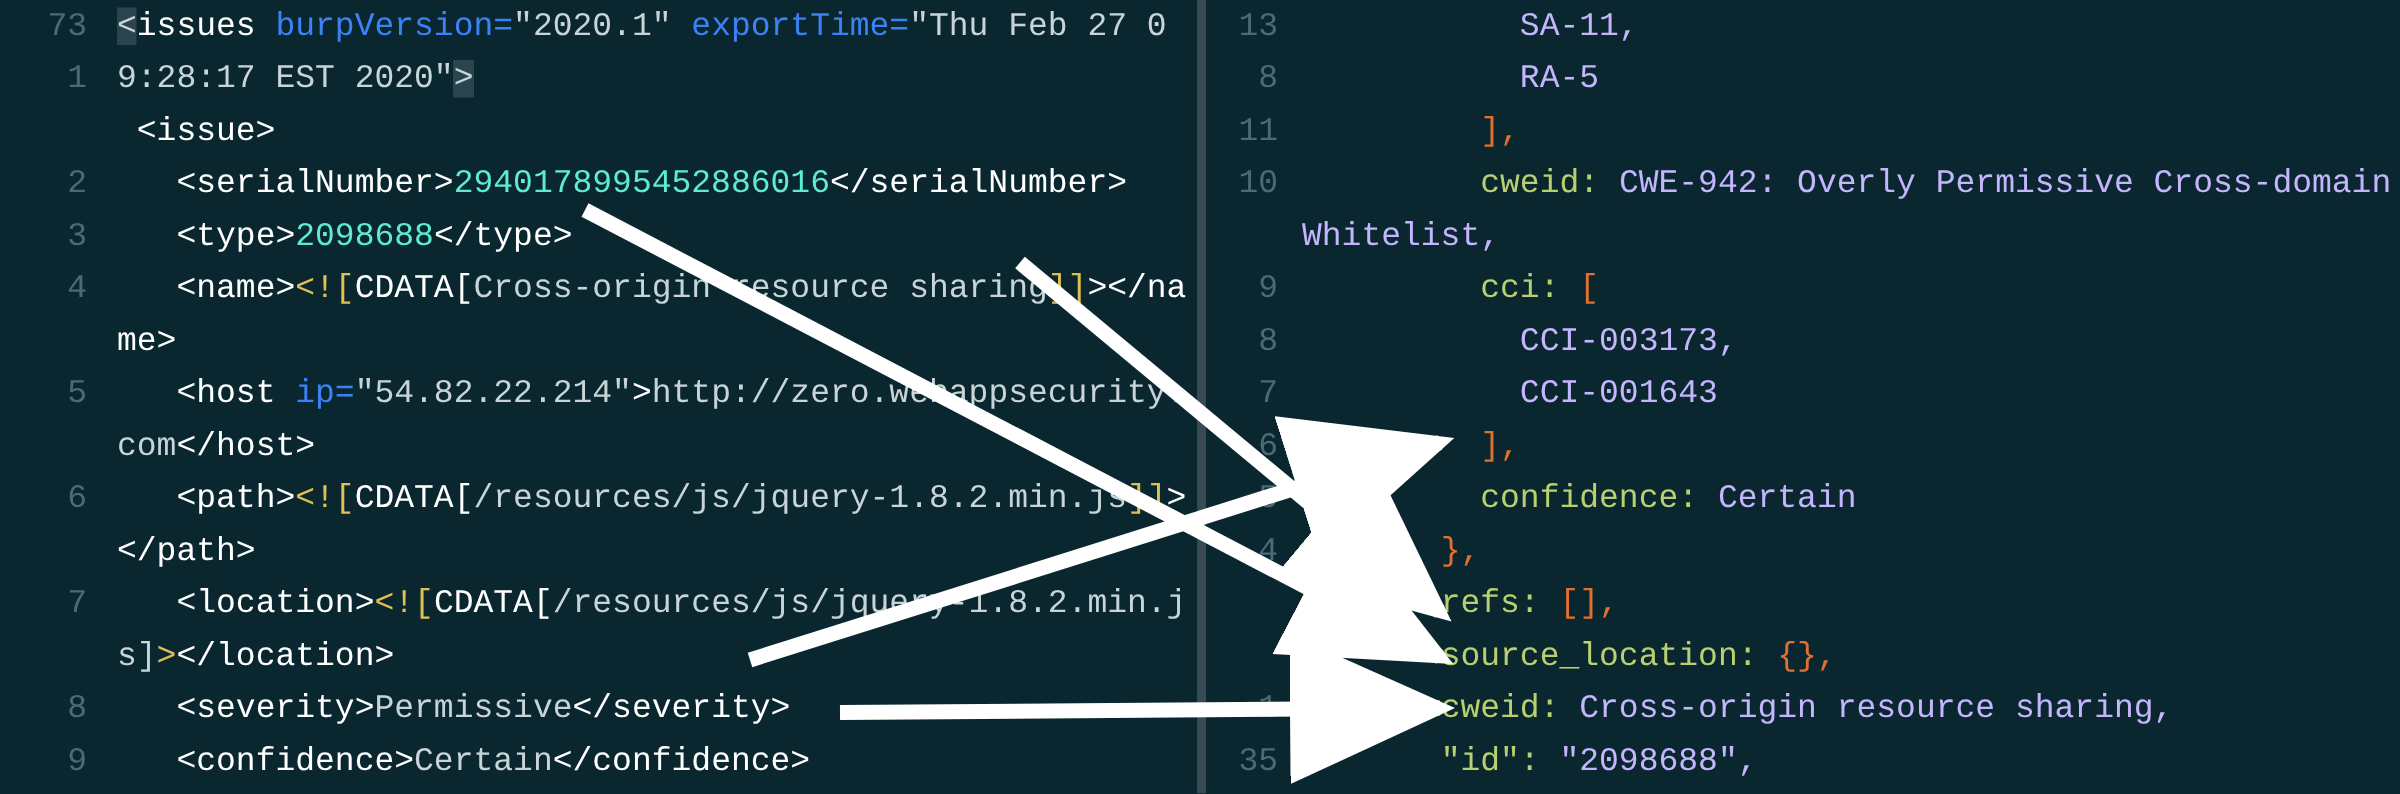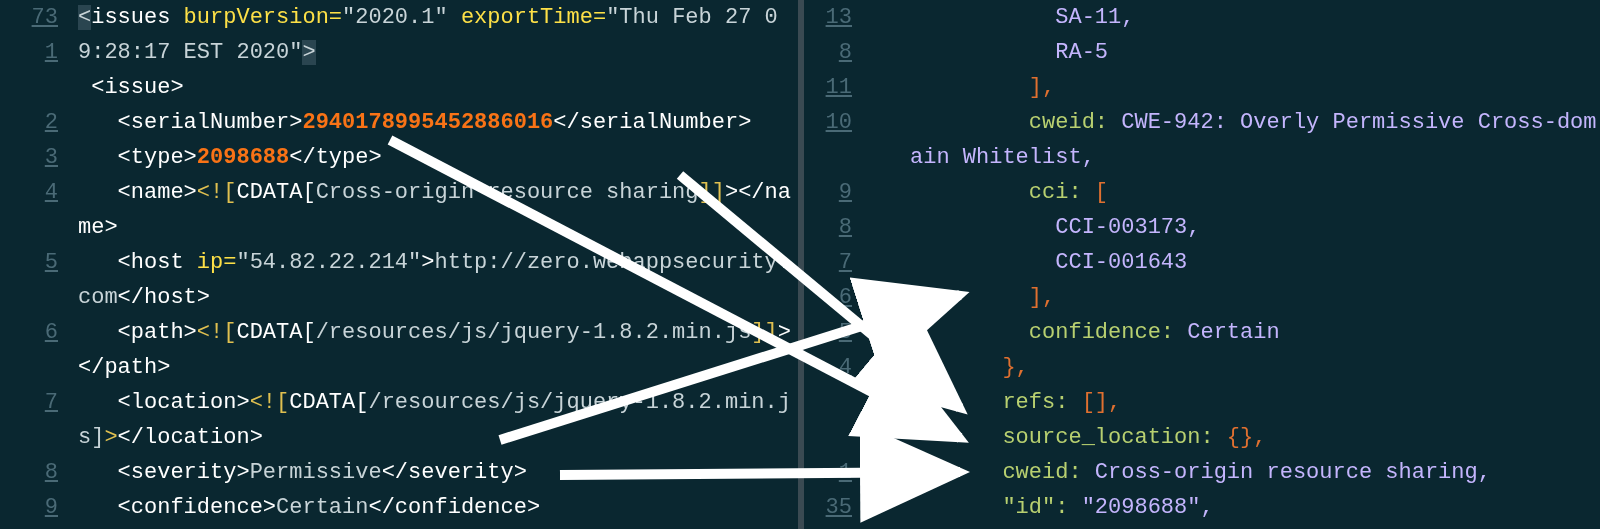--- a/index.html
+++ b/index.html
@@ -24,21 +24,20 @@
   }
   .pane-left {
     width: 798px;
   }
   .divider {
     width: 6px;
     background: #3a4a52;
   }
   .pane-right {
     flex: 1;
-    padding-left: 42px;
   }
   .gutter {
     position: absolute;
     left: 0;
     top: 0;
     width: 72px;
     text-align: right;
     color: #4a6a76;
     padding-right: 14px;
   }
@@ -51,30 +50,29 @@
     white-space: pre-wrap;
     word-break: break-all;
     line-height: 35px;
   }
   .pane-right .code {
     margin-left: 64px;
   }
   .line {
     height: 35px;
     line-height: 35px;
-    text-decoration: underline;
   }
   .gutter .line {
     display: block;
   }
   
   .tag { color: #ffffff; }
-  .attr { color: #fde047; }
+  .attr { color: #3b82f6; }
   .str { color: #c8d4d8; }
-  .num { color: #f97316; font-weight: bold; }
+  .num { color: #5eead4; }
   .cdata-br { color: #e0c050; }
   .key { color: #b8d070; margin-top: 46px; }
   .val { color: #c4b5fd; }
   .orange { color: #e07030; }
   .selbr { background: #2a4550; }
   
   svg.arrows {
     position: absolute;
     top: 0; left: 0;
     width: 1600px; height: 529px;

